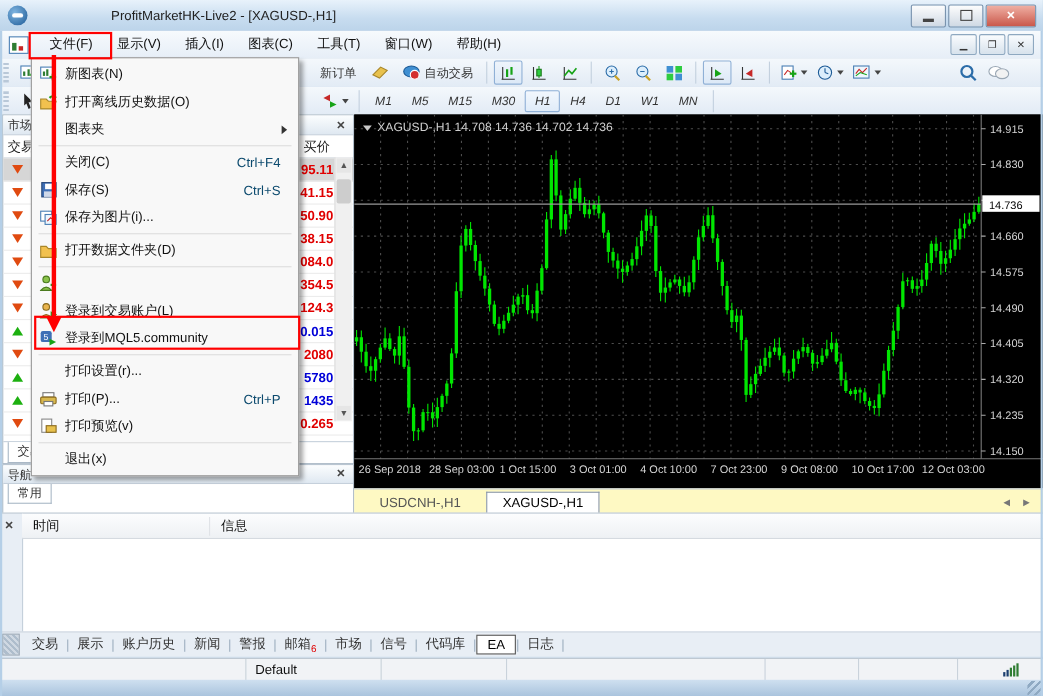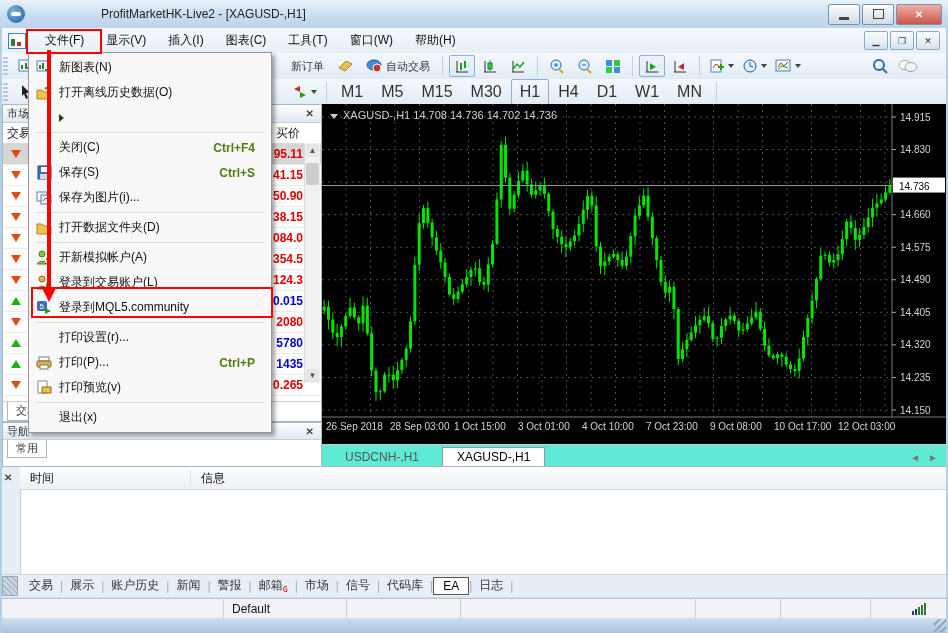--- a/index.html
+++ b/index.html
@@ -40,21 +40,21 @@
   .tb2{top:79px;height:25px;}
   .grip{width:5px;height:18px;margin:0 4px 0 3px;
     background:repeating-linear-gradient(#b9c8d8 0 2px,transparent 2px 4px);}
   .tbtn{height:20px;min-width:20px;display:flex;align-items:center;justify-content:center;
     border:1px solid transparent;border-radius:2px;padding:0 2px;margin:0 1px;}
   .tbtn.pressed{border-color:#8fb0d6;background:linear-gradient(#eef4fb,#dce9f7);}
   .tbtn.labeled{padding:0 5px;gap:4px;}
   .tsep{width:1px;height:20px;background:#c3d0de;margin:0 5px;}
   .caret{width:0;height:0;border-left:3px solid transparent;border-right:3px solid transparent;
     border-top:4px solid #444;margin-left:3px;}
-  .tf{padding:3px 8px;border:1px solid transparent;border-radius:2px;color:#333;font-size:16px;}
+  .tf{padding:3px 8px;border:1px solid transparent;border-radius:2px;color:#333;font-size:11px;font-style:italic;}
   .tf.active{border-color:#8fb0d6;background:linear-gradient(#f2f7fd,#e0ecf9);text-align:right;}
   .spacer-to-menu{width:244px;}
   
   .main{position:absolute;left:0;top:104px;width:948px;height:362px;background:#e8eef5;}
   .mw{position:absolute;left:2px;top:0;width:318px;height:316px;background:#fff;border:1px solid #aab8c6;}
   .mw-title{height:17px;background:linear-gradient(#fbfdfe,#dfe8f1);border-bottom:1px solid #c5d0db;
     font-size:11px;color:#333;display:flex;align-items:center;padding:0 4px;overflow:hidden;white-space:nowrap;}
   .mw-close{margin-left:auto;font-size:10px;font-weight:bold;color:#444;padding:0 3px;}
   .mw-head{height:20px;border-bottom:1px solid #d5dae0;display:flex;font-size:12px;color:#222;align-items:center;}
   .mw-head .sym{width:26px;overflow:hidden;white-space:nowrap;border-right:1px solid #e3e6ea;padding-left:4px;}
@@ -78,21 +78,21 @@
     font-size:11px;color:#333;display:flex;}
   .mw-tab .tab{border:1px solid #aab8c6;border-top:none;padding:1px 8px;background:#fff;margin-left:4px;
     overflow:hidden;white-space:nowrap;max-width:60px;}
   .nav{position:absolute;left:2px;top:318px;width:318px;height:44px;background:#fff;border:1px solid #aab8c6;}
   .nav-title{height:16px;background:linear-gradient(#fbfdfe,#dfe8f1);border-bottom:1px solid #c5d0db;
     font-size:11px;color:#333;display:flex;align-items:center;padding:0 4px;}
   .nav-tab{font-size:11px;color:#333;border:1px solid #aab8c6;border-top:none;display:inline-block;
     padding:1px 8px;margin-left:4px;background:#fff;overflow:hidden;white-space:nowrap;max-width:52px;}
   
   .chartwrap{position:absolute;left:322px;top:0;width:626px;height:340px;background:#000;}
-  .chart-tabs{position:absolute;left:322px;top:340px;width:626px;height:22px;background:#5eead4;
+  .chart-tabs{position:absolute;left:322px;top:340px;width:626px;height:22px;background:#fef9c3;
     border-top:1px solid #c5cdd6;display:flex;align-items:flex-end;font-size:12px;color:#555;}
   .ctab{padding:2px 14px;margin-left:8px;border:1px solid transparent;}
   .ctab.active{background:#fff;border-color:#8a97a5;border-bottom-color:#fff;color:#000;}
   .ctab-arrows{margin-left:auto;margin-right:10px;color:#777;font-size:10px;display:flex;gap:8px;align-items:center;padding-bottom:4px;}
   
   .terminal{position:absolute;left:0;top:466px;width:948px;height:108px;background:#fff;border-top:1px solid #aab8c6;}
   .t-strip{position:absolute;left:0;top:0;width:20px;height:108px;background:#e8eef5;border-right:1px solid #c5d0db;}
   .t-close{position:absolute;left:4px;top:5px;font-size:10px;font-weight:bold;color:#444;}
   .t-head{position:absolute;left:20px;right:0;top:0;height:22px;background:linear-gradient(#fcfdfe,#eef1f4);
     border-bottom:1px solid #d5dae0;display:flex;align-items:center;font-size:12px;color:#111;}
@@ -118,21 +118,21 @@
   .gripcorner{position:absolute;right:1px;bottom:1px;width:13px;height:13px;
     background:repeating-linear-gradient(135deg,transparent 0 3px,#8fa9c2 3px 5px);}
   .edgeL,.edgeR{position:absolute;top:28px;bottom:0;width:2px;background:#b5cfe7;z-index:40;}
   .edgeL{left:0;} .edgeR{right:0;}
   
   .menu{position:absolute;left:28px;top:52px;width:242px;z-index:50;background:#f8f8f8;
     border:1px solid #979797;box-shadow:3px 3px 4px rgba(0,0,0,.35);padding:2px 0;}
   .fm-item{height:25px;display:flex;align-items:center;font-size:12px;color:#111;padding-right:6px;}
   .fm-ic{width:30px;display:flex;justify-content:center;align-items:center;flex:none;}
   .fm-label{flex:1;white-space:nowrap;}
-  .fm-short{color:#4d7c0f;margin-right:10px;font-weight:bold;}
+  .fm-short{color:#0c4a6e;margin-right:10px;}
   .fm-sub{width:0;height:0;border-top:4px solid transparent;border-bottom:4px solid transparent;
     border-left:5px solid #333;margin-right:4px;}
   .fm-sep{height:1px;background:#dcdcdc;margin:2px 6px;}
   
   .anno{position:absolute;z-index:100;pointer-events:none;}
   .rbox{border:2px solid #f00;}
   .rline{background:#f00;}
   .rhead{width:0;height:0;border-left:7px solid transparent;border-right:7px solid transparent;
     border-top:14px solid #f00;}
   text{font-family:"Liberation Sans",sans-serif;}
@@ -859,20 +859,21 @@
         <span class="fm-ic">
           <svg width="17" height="14">
             <path d="M1 4 L6 4 L8 6 L15 6 L13 13 L1 13 Z" fill="#f2c14e" stroke="#a8862a"></path>
             <path d="M9 3 Q12 0 15 3" fill="none" stroke="#17a317" stroke-width="2"></path>
           </svg>
         </span>
         <span class="fm-label">打开离线历史数据(O)</span>
       </div>
       <div class="fm-item">
         <span class="fm-ic"></span>
+        <span class="fm-label">图表夹</span>
         <span class="fm-sub"></span>
       </div>
       <div class="fm-sep"></div>
       <div class="fm-item">
         <span class="fm-ic"></span>
         <span class="fm-label">关闭(C)</span>
         <span class="fm-short">Ctrl+F4</span>
       </div>
       <div class="fm-item">
         <span class="fm-ic">
@@ -907,21 +908,20 @@
       <div class="fm-sep"></div>
       <div class="fm-item">
         <span class="fm-ic">
           <svg width="16" height="15">
             <circle cx="6" cy="4" r="3" fill="#8bc34a" stroke="#4a7a1e"></circle>
             <path d="M1 14 Q6 8 11 14 Z" fill="#8bc34a" stroke="#4a7a1e"></path>
             <rect x="10" y="8" width="5" height="2" fill="#17a317"></rect>
             <rect x="11.5" y="6.5" width="2" height="5" fill="#17a317"></rect>
           </svg>
         </span>
-        <span class="fm-label">开新模拟帐户(A)</span>
       </div>
       <div class="fm-item hl">
         <span class="fm-ic">
           <svg width="17" height="15">
             <circle cx="6" cy="4" r="3" fill="#e8b44d" stroke="#8a6a1e"></circle>
             <path d="M1 14 Q6 8 11 14 Z" fill="#e8b44d" stroke="#8a6a1e"></path>
             <polygon points="10,8 16,11 10,14" fill="#17a317"></polygon>
           </svg>
         </span>
         <span class="fm-label">登录到交易账户(L)</span>

